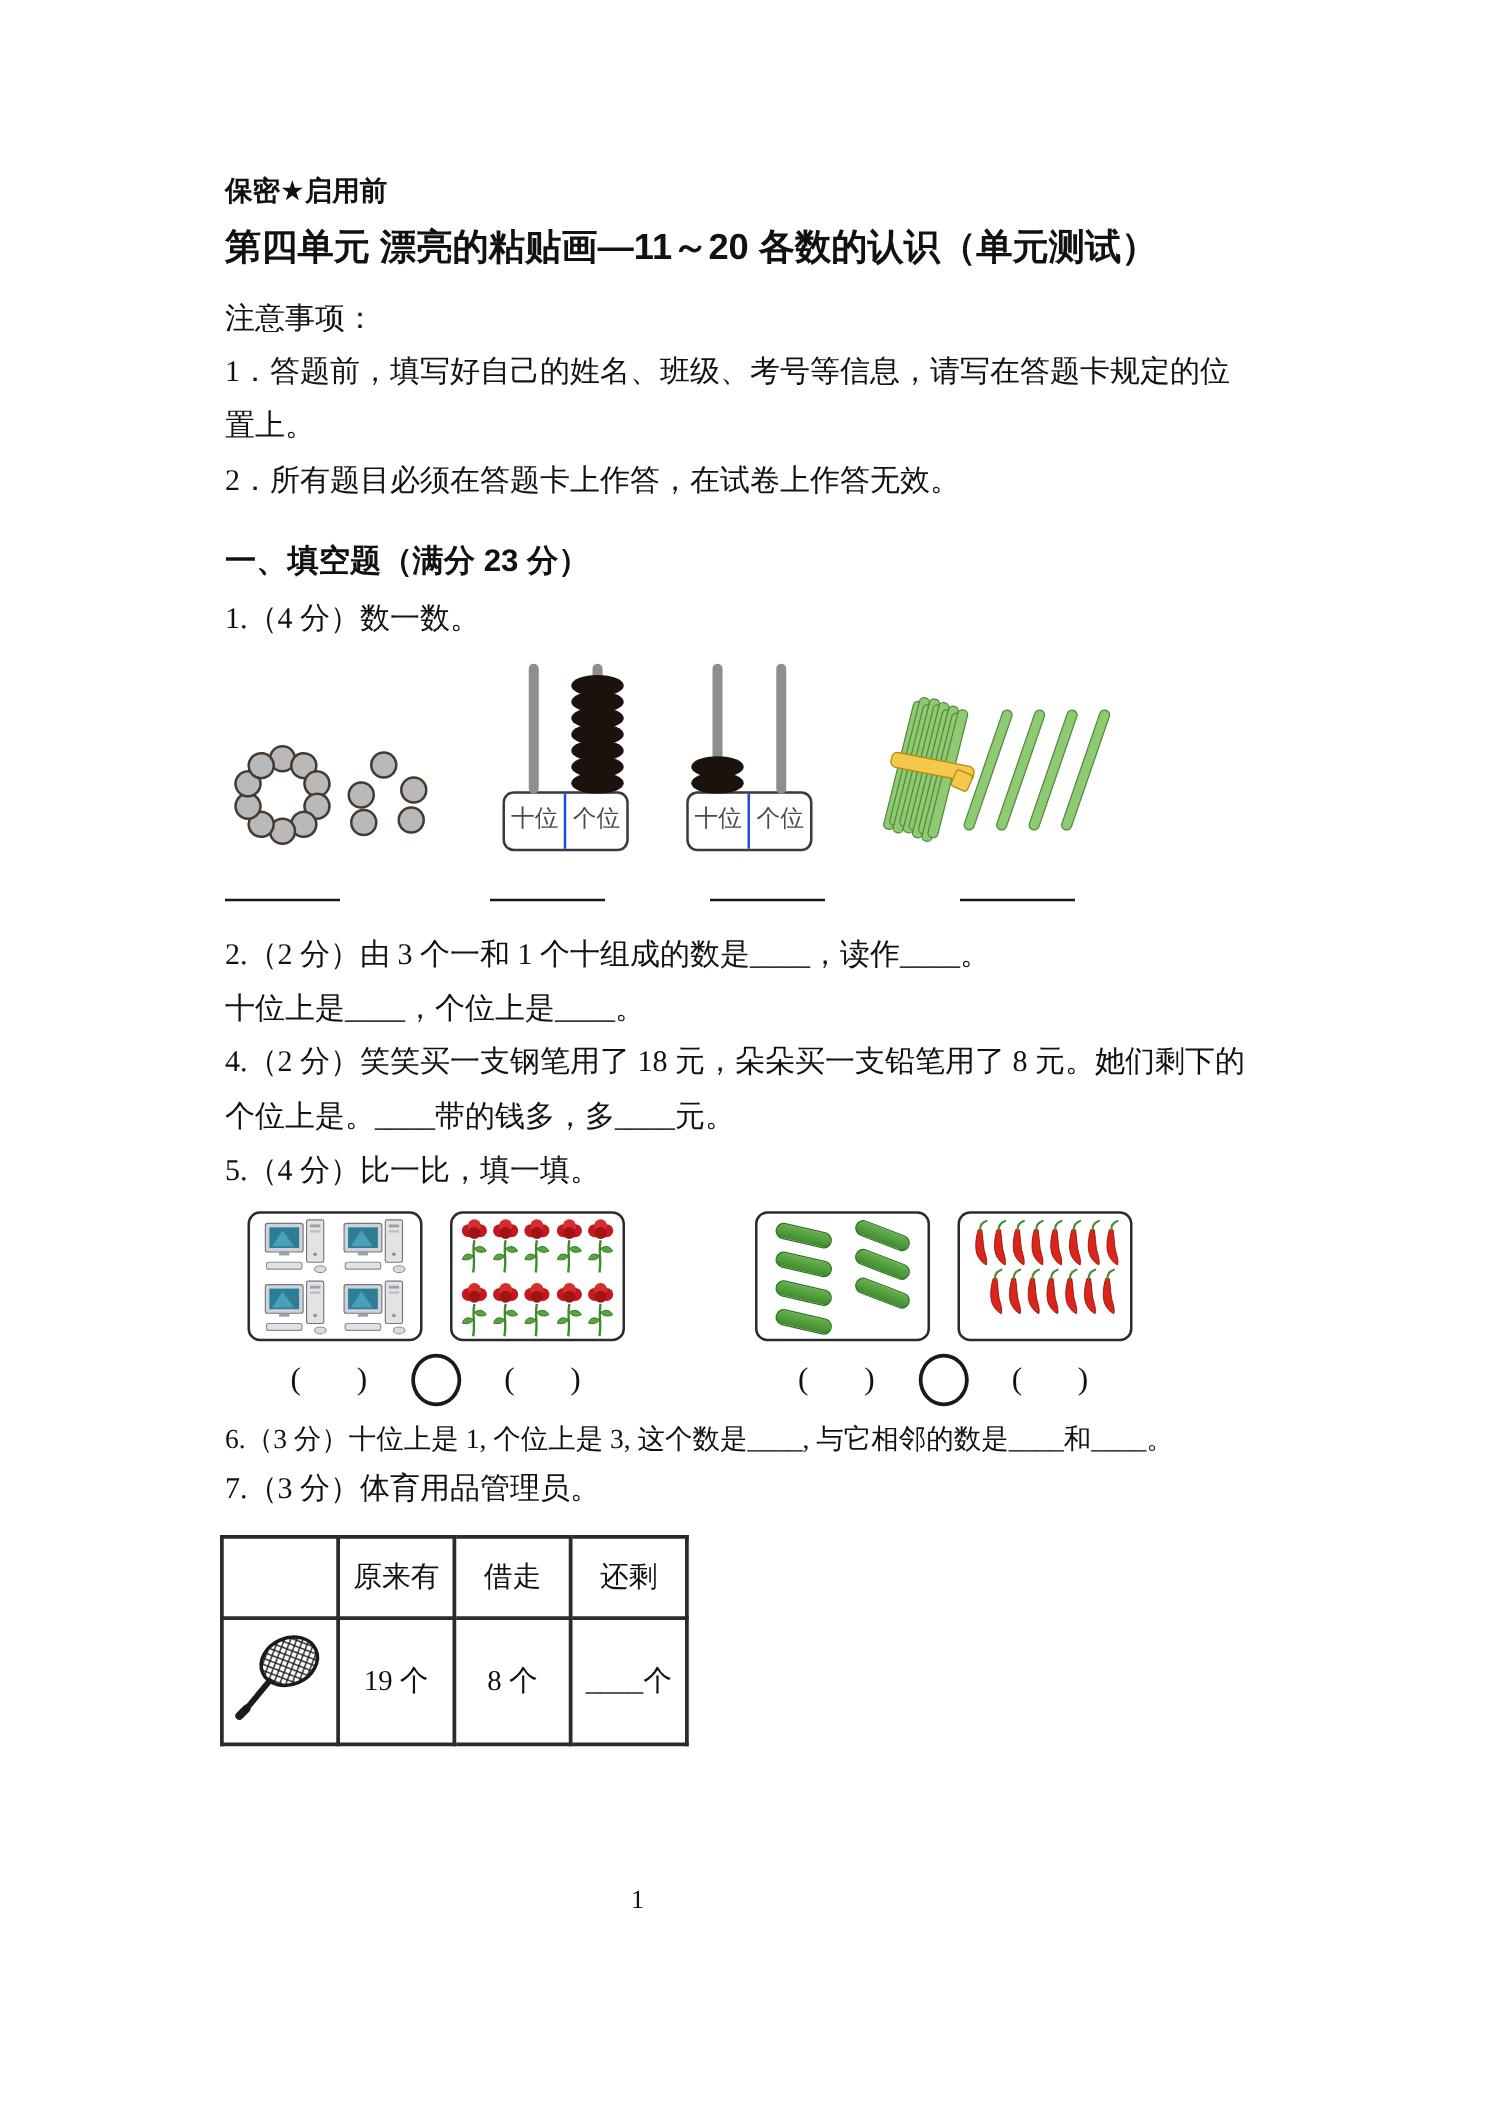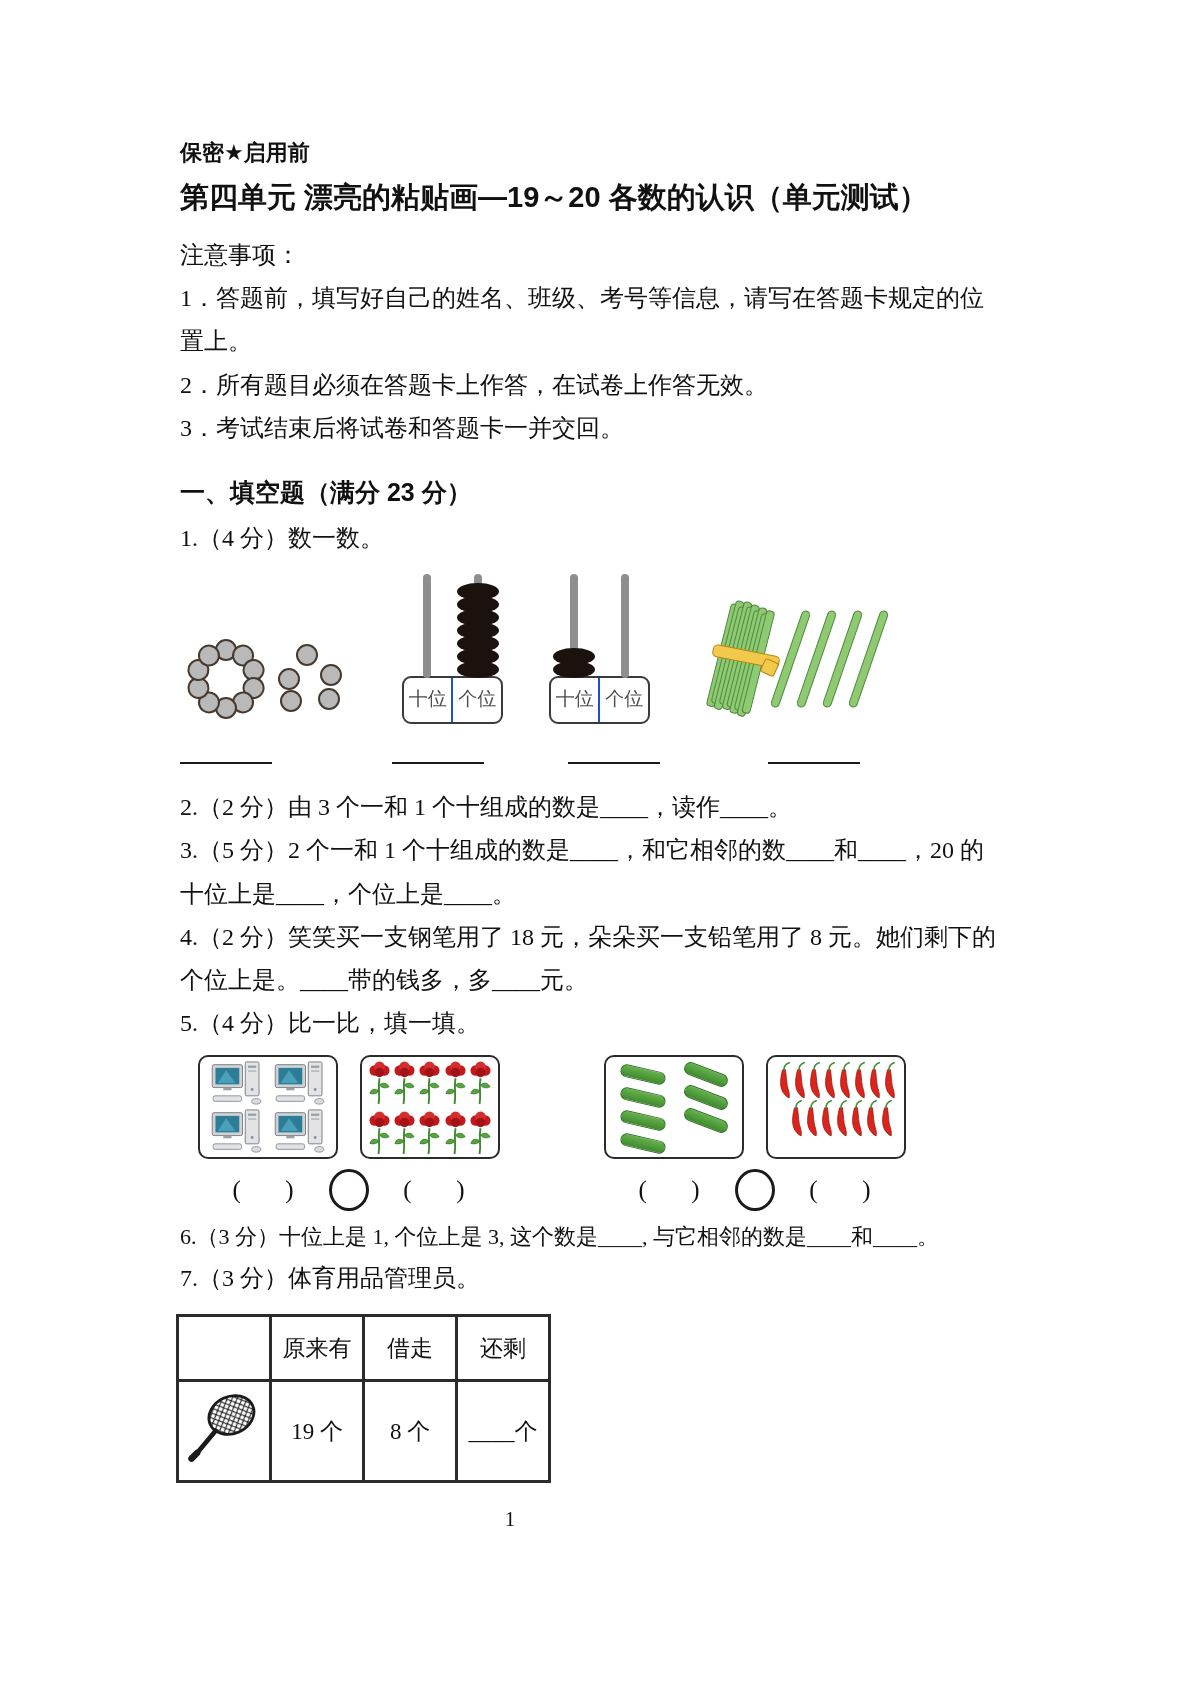--- a/index.html
+++ b/index.html
@@ -92,27 +92,26 @@
   .q7-table td{height:98px;}
 
   .footer{position:absolute;left:0;right:0;bottom:152px;text-align:center;font-size:21px;}
 </style>
 </head>
 <body>
 
 <div class="page">
 
   <div class="confidential">保密★启用前</div>
-  <h1 class="title">第四单元  漂亮的粘贴画—19～20 各数的认识（单元测试）</h1>
+  <h1 class="title">第四单元  漂亮的粘贴画—11～20 各数的认识（单元测试）</h1>
 
   <p class="line">注意事项：</p>
   <p class="line">1．答题前，填写好自己的姓名、班级、考号等信息，请写在答题卡规定的位</p>
   <p class="line">置上。</p>
   <p class="line">2．所有题目必须在答题卡上作答，在试卷上作答无效。</p>
-  <p class="line">3．考试结束后将试卷和答题卡一并交回。</p>
 
   <h2 class="section-heading">一、填空题（满分 23 分）</h2>
 
   <p class="line">1.（4 分）数一数。</p>
 
   <div class="q1-figures">
     <div class="beads-fig">
       <div class="ring">
           <span class="bead"></span>
           <span class="bead"></span>
@@ -204,21 +203,20 @@
   </div>
 
   <div class="q1-blanks">
     <div class="ansline"></div>
     <div class="ansline"></div>
     <div class="ansline"></div>
     <div class="ansline"></div>
   </div>
 
   <p class="line">2.（2 分）由 3 个一和 1 个十组成的数是____，读作____。</p>
-  <p class="line">3.（5 分）2 个一和 1 个十组成的数是____，和它相邻的数____和____，20 的</p>
   <p class="line">十位上是____，个位上是____。</p>
   <p class="line">4.（2 分）笑笑买一支钢笔用了 18 元，朵朵买一支铅笔用了 8 元。她们剩下的</p>
   <p class="line">个位上是。____带的钱多，多____元。</p>
   <p class="line">5.（4 分）比一比，填一填。</p>
 
   <div class="q5-row">
 
     <div class="pair">
       <div class="pair-boxes">
         <div class="imgbox grid2">

